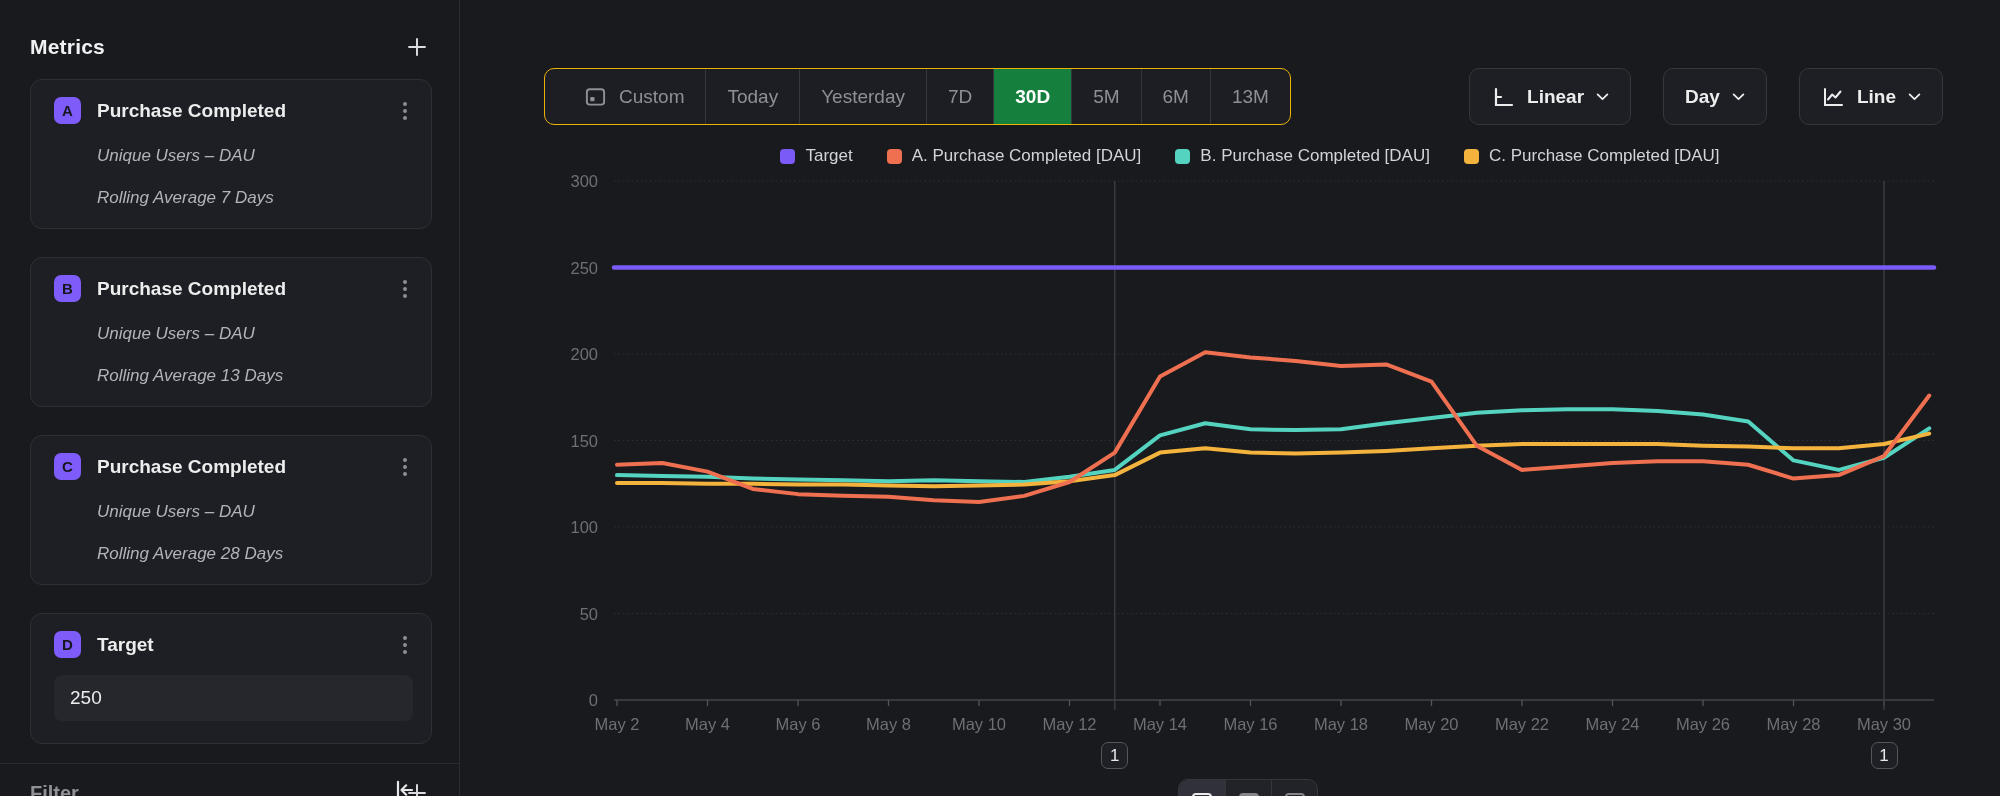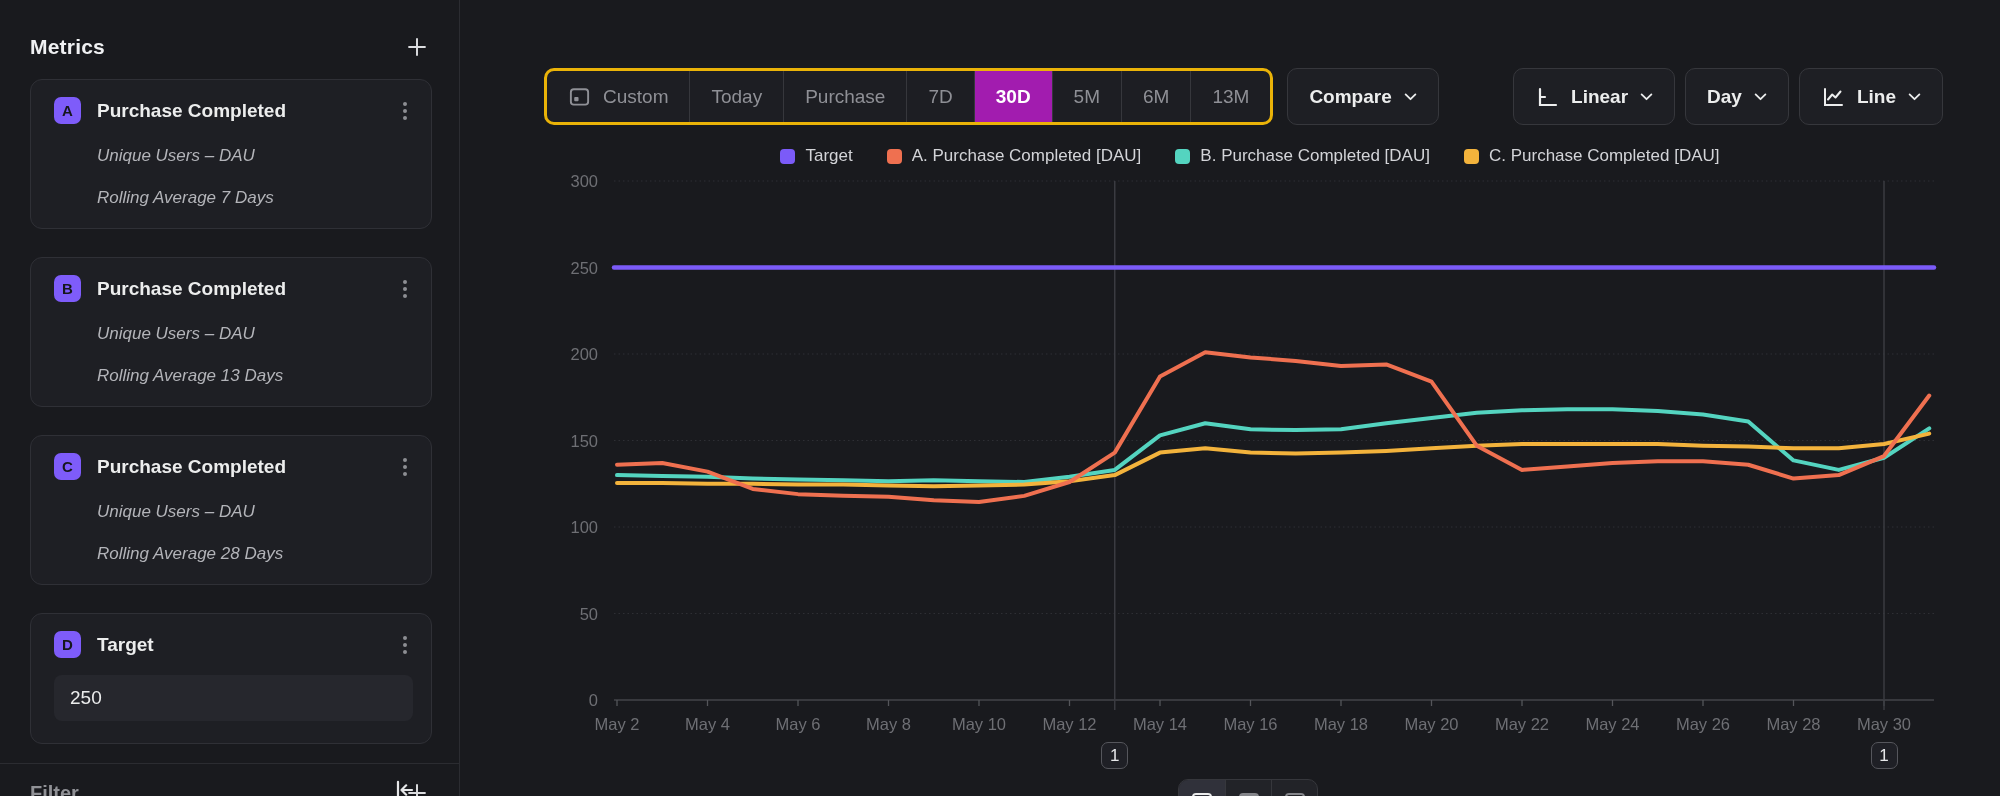--- a/index.html
+++ b/index.html
@@ -33,33 +33,33 @@
     display:block; width:100%; height:46px; margin-top:17px; border:none; outline:none;
     background:#26272d; border-radius:8px; color:#eceded; font-size:19px; padding:0 16px;
     font-family:"Liberation Sans", sans-serif;
   }
   .filter-row { display:flex; align-items:center; justify-content:space-between; margin-top:34px; }
   .filter-title { font-size:20px; font-weight:700; color:#909196; }
   .side-divider { position:absolute; left:0; right:0; top:763px; height:1px; background:#2b2c31; }
   .collapse-btn { position:absolute; right:38px; top:774px; }
   
   .toolbar { position:absolute; left:544px; right:57px; top:68px; height:57px; display:flex; align-items:center; z-index:4; }
-  .seg-control { display:flex; height:57px; border:3px solid #eab308; border-radius:10px; background:#1d1e23; overflow:hidden; }
+  .seg-control { display:flex; height:57px; border:1px solid #eab308; border-radius:10px; background:#1d1e23; overflow:hidden;padding-left:18px; }
   .seg {
     display:flex; align-items:center; gap:12px; padding:0 21px; font-size:19px; color:#8f9096;
     background:none; border:none; border-left:1px solid #36373c; cursor:pointer; font-family:"Liberation Sans", sans-serif;
   }
   .seg:first-child { border-left:none; }
-  .seg.active { background:#a21caf; color:#ffffff; font-weight:700; }
+  .seg.active { background:#15803d; color:#ffffff; font-weight:700; }
   .btn {
     display:flex; align-items:center; gap:12px; height:57px; padding:0 21px;
     background:#1e1f24; border:1px solid #36373c; border-radius:10px; color:#eceded;
     font-size:19px; font-weight:700; cursor:pointer; font-family:"Liberation Sans", sans-serif;
   }
-  .btn + .btn { margin-left:10px; }
+  .btn + .btn { margin-left:32px; }
   .compare-btn { margin-left:14px; }
   .right-group { margin-left:auto; display:flex; }
   .chev { width:13px; height:8px; display:inline-block; }
   
   .legend { position:absolute; left:560px; right:60px; top:146px; display:flex; justify-content:center; gap:34px; z-index:3; }
   .legend-item { display:flex; align-items:center; gap:10px; cursor:pointer; }
   .legend-swatch { width:15px; height:15px; border-radius:4px; }
   .legend-label { font-size:17px; color:#d3d4d8; }
   
   .chart-svg { position:absolute; left:0; top:0; z-index:1; }
@@ -227,45 +227,39 @@
         <svg width="23" height="23" viewBox="0 0 24 24">
           <rect x="3" y="4.5" width="18" height="16" rx="3" stroke="#8f9096" stroke-width="2" fill="none"></rect>
           <rect x="6.5" y="12.5" width="4.5" height="4.5" rx="1" fill="#8f9096"></rect>
         </svg>
         <span>Custom</span>
       </button>
       <button class="seg">
           <span>Today</span>
         </button>
       <button class="seg">
-          <span>Purchase</span>
+          <span>Yesterday</span>
         </button>
       <button class="seg">
           <span>7D</span>
         </button>
       <button class="seg active">
           <span>30D</span>
         </button>
       <button class="seg">
           <span>5M</span>
         </button>
       <button class="seg">
           <span>6M</span>
         </button>
       <button class="seg">
           <span>13M</span>
         </button>
     </div>
 
-    <button class="btn compare-btn">
-      <span>Compare</span>
-      <svg class="chev" viewBox="0 0 14 9">
-          <path d="M1.5 1.5L7 7l5.5-5.5" stroke="#eceded" stroke-width="2" fill="none" stroke-linecap="round" stroke-linejoin="round"></path>
-        </svg>
-    </button>
 
     <div class="right-group">
       <button class="btn">
         <svg width="24" height="24" viewBox="0 0 24 24">
           <path d="M5 4v16h16M5 12h5" stroke="#eceded" stroke-width="2.2" fill="none" stroke-linecap="round"></path>
         </svg>
         <span>Linear</span>
         <svg class="chev" viewBox="0 0 14 9">
             <path d="M1.5 1.5L7 7l5.5-5.5" stroke="#eceded" stroke-width="2" fill="none" stroke-linecap="round" stroke-linejoin="round"></path>
           </svg>

